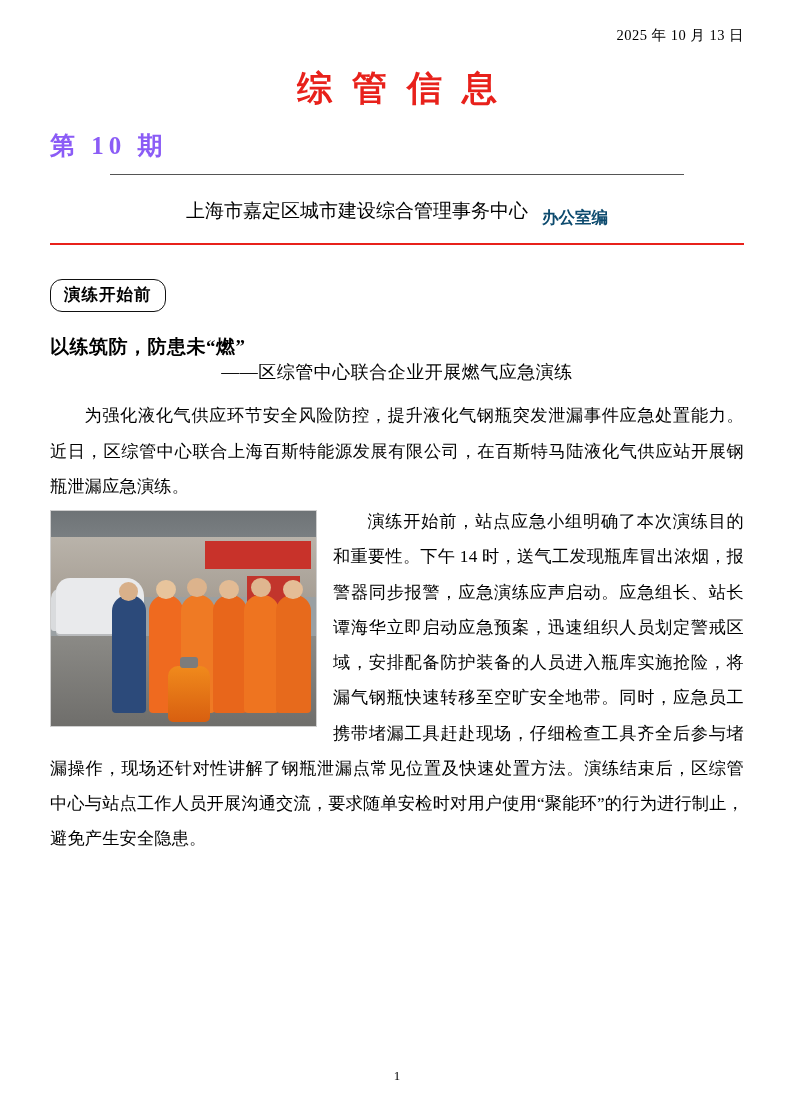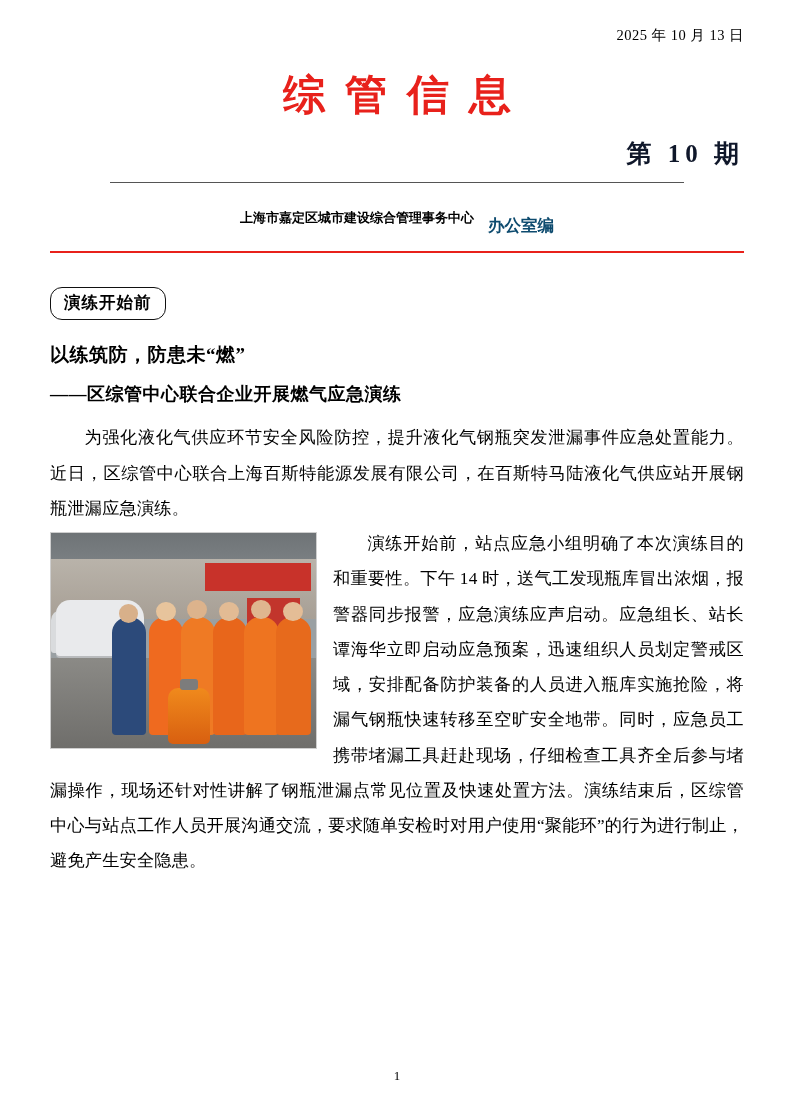--- a/index.html
+++ b/index.html
@@ -29,54 +29,54 @@
     letter-spacing: 0.5px;
     color: #000;
     margin-bottom: 26px;
     font-family: "Liberation Serif", "DejaVu Serif", serif;
   }
   
   .masthead {
     text-align: center;
     color: #e8211b;
     font-weight: bold;
-    font-size: 42px;
+    font-size: 35px;
     letter-spacing: 20px;
     text-indent: 20px;
     line-height: 1.15;
-    font-family: Liberation Sans, sans-serif;
+    font-family: Liberation Mono, monospace;
     margin-top: 6px;
   }
   .issue {
-    text-align: right;
+    text-align: left;
     font-weight: bold;
     font-size: 25px;
     letter-spacing: 5px;
     margin-top: 18px;
     margin-bottom: 12px;
-    color: #0f172a;
+    color: #8b5cf6;
   }
   .thin-rule {
     border: none;
     border-top: 1px solid #555;
     margin: 8px 60px 0 60px;
   }
   
   .org-block {
     display: flex;
     justify-content: center;
     align-items: center;
     margin-top: 16px;
     margin-bottom: 6px;
   }
   .org-names {
     text-align: left;
-    font-size: 13px;
+    font-size: 19px;
     line-height: 1.55;
-    font-weight: bold;
+    font-weight: normal;
     color: #000;
   }
   .org-suffix {
     font-size: 16.5px;
     font-weight: bold;
     margin-left: 14px;
     padding-top: 16px;
     color: #0c4a6e;
   }
   .red-rule {
@@ -96,22 +96,22 @@
     letter-spacing: 1px;
   }
   .headline {
     font-size: 19px;
     font-weight: bold;
     margin-top: 22px;
     letter-spacing: 0.5px;
   }
   .subheadline {
     font-size: 18px;
-    font-weight: bold;
-    margin-top: 14px;
+    font-weight: normal;
+    text-align: center;
     letter-spacing: 0.5px;
   }
   
   .body-text {
     font-size: 17.2px;
     line-height: 2.05;
     text-align: justify;
     text-justify: inter-ideograph;
     margin-top: 14px;
     letter-spacing: 0.2px;

